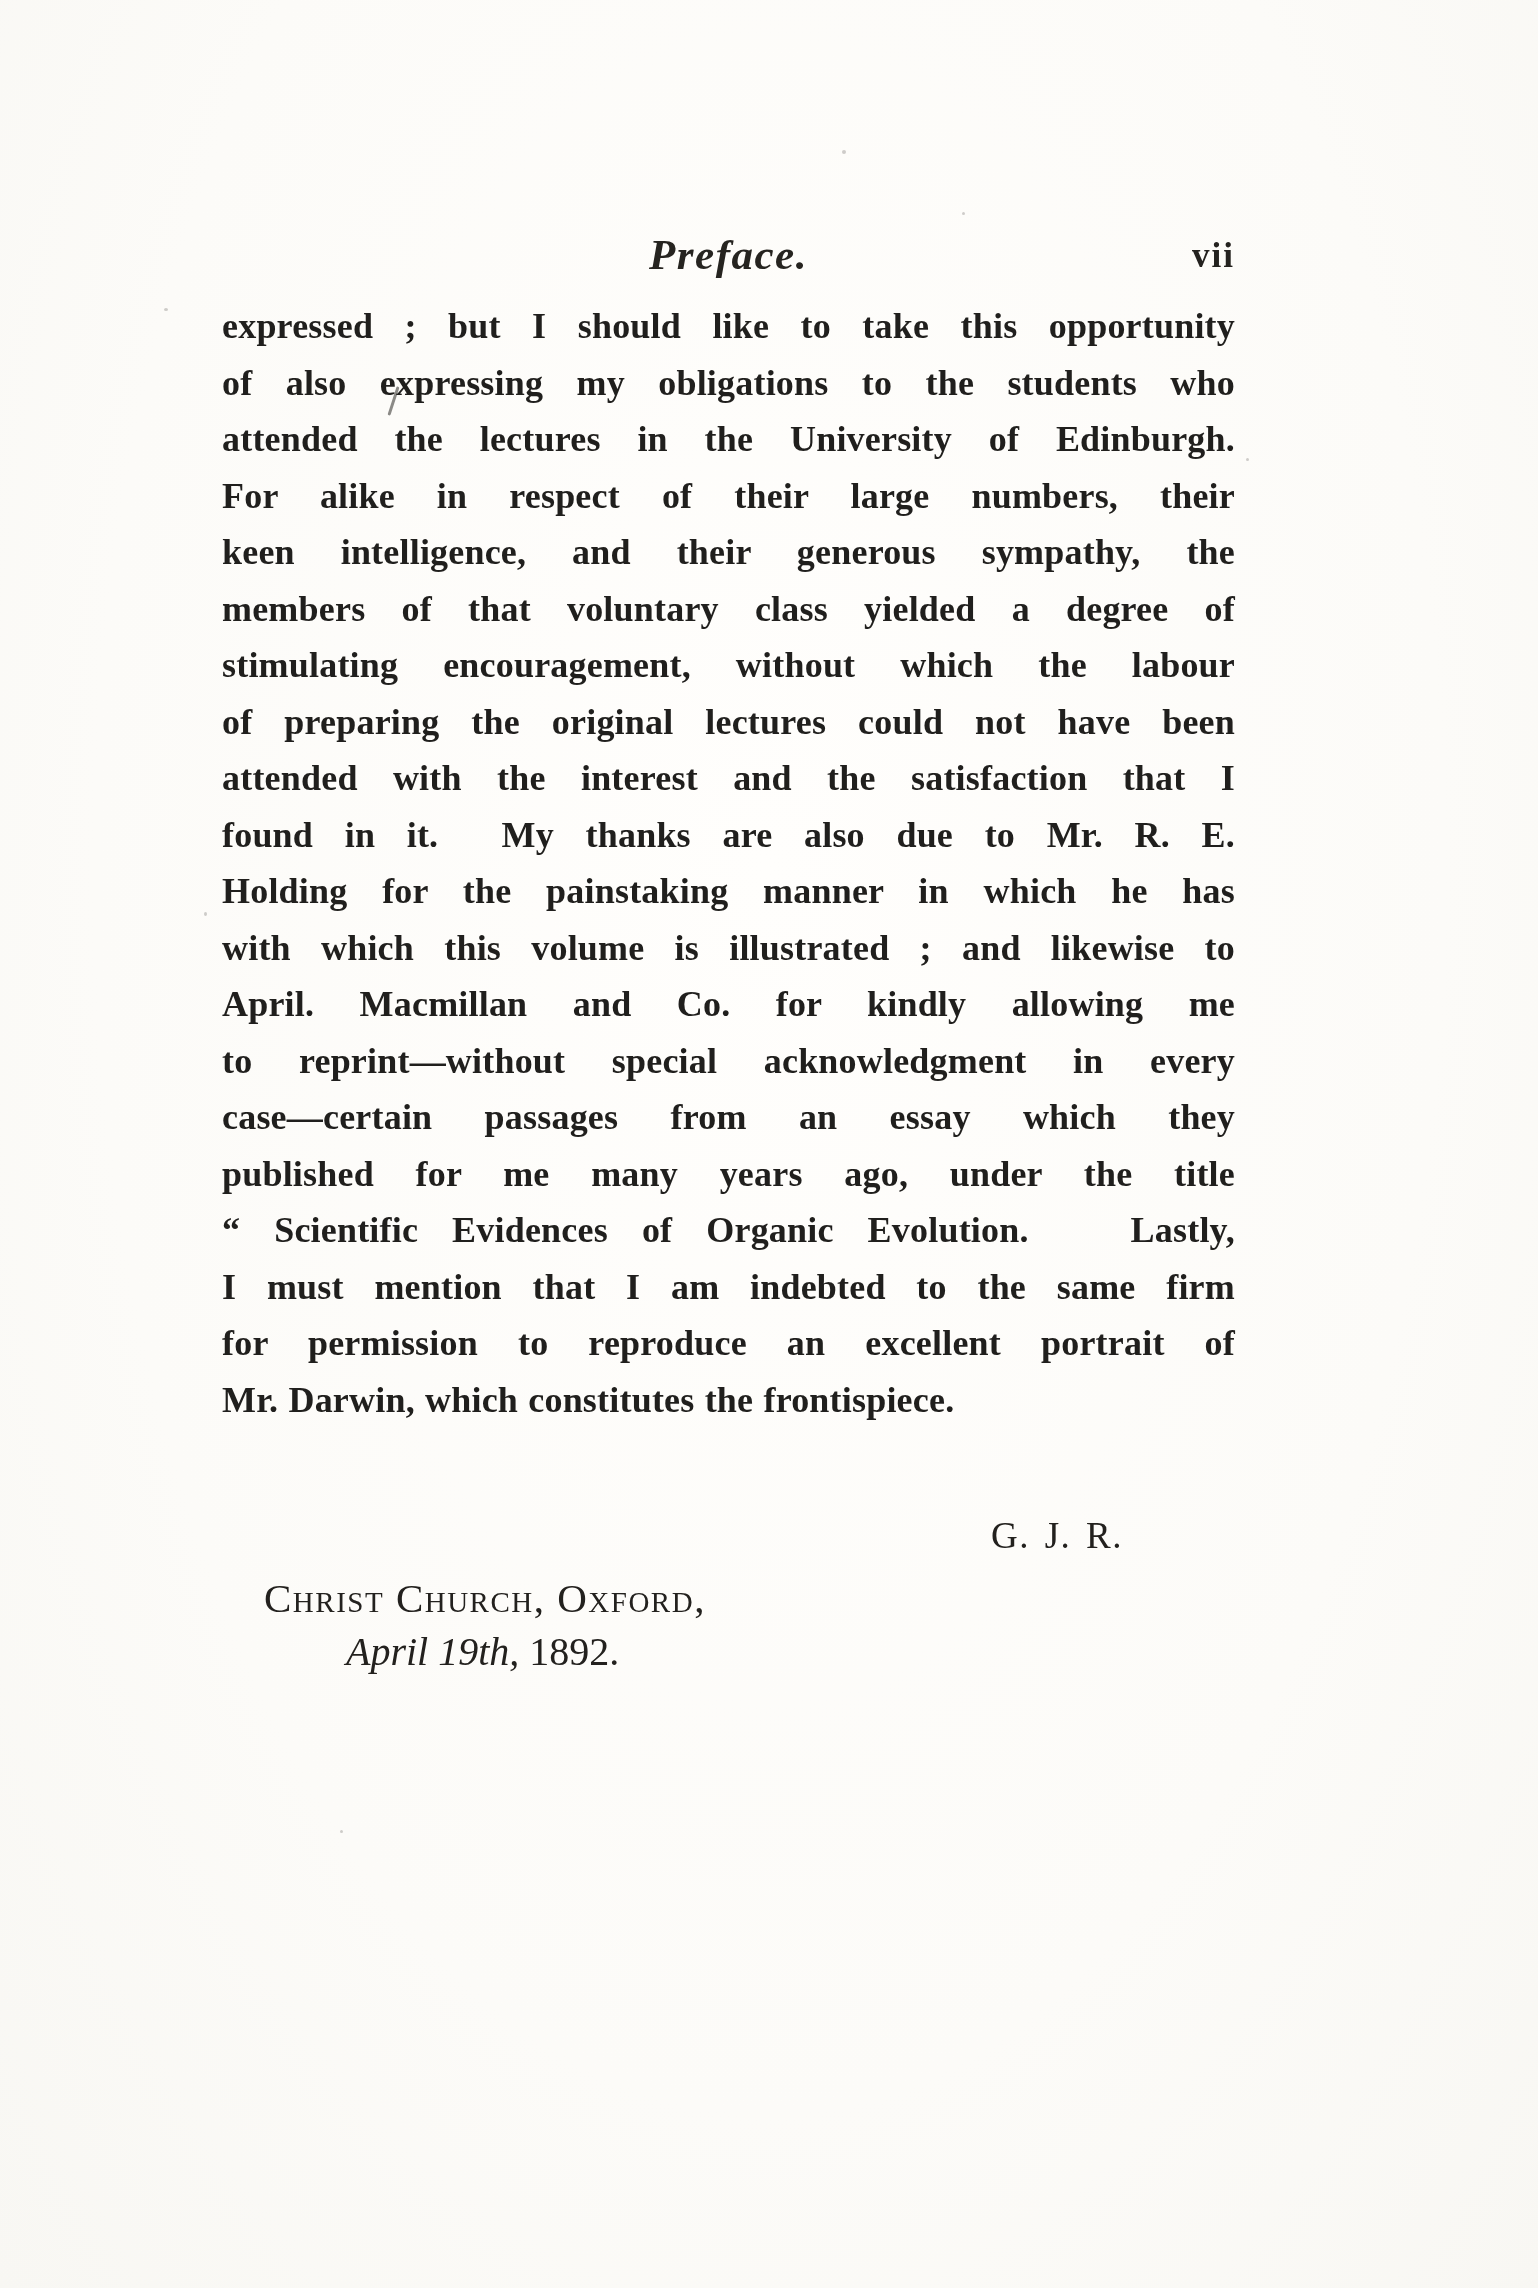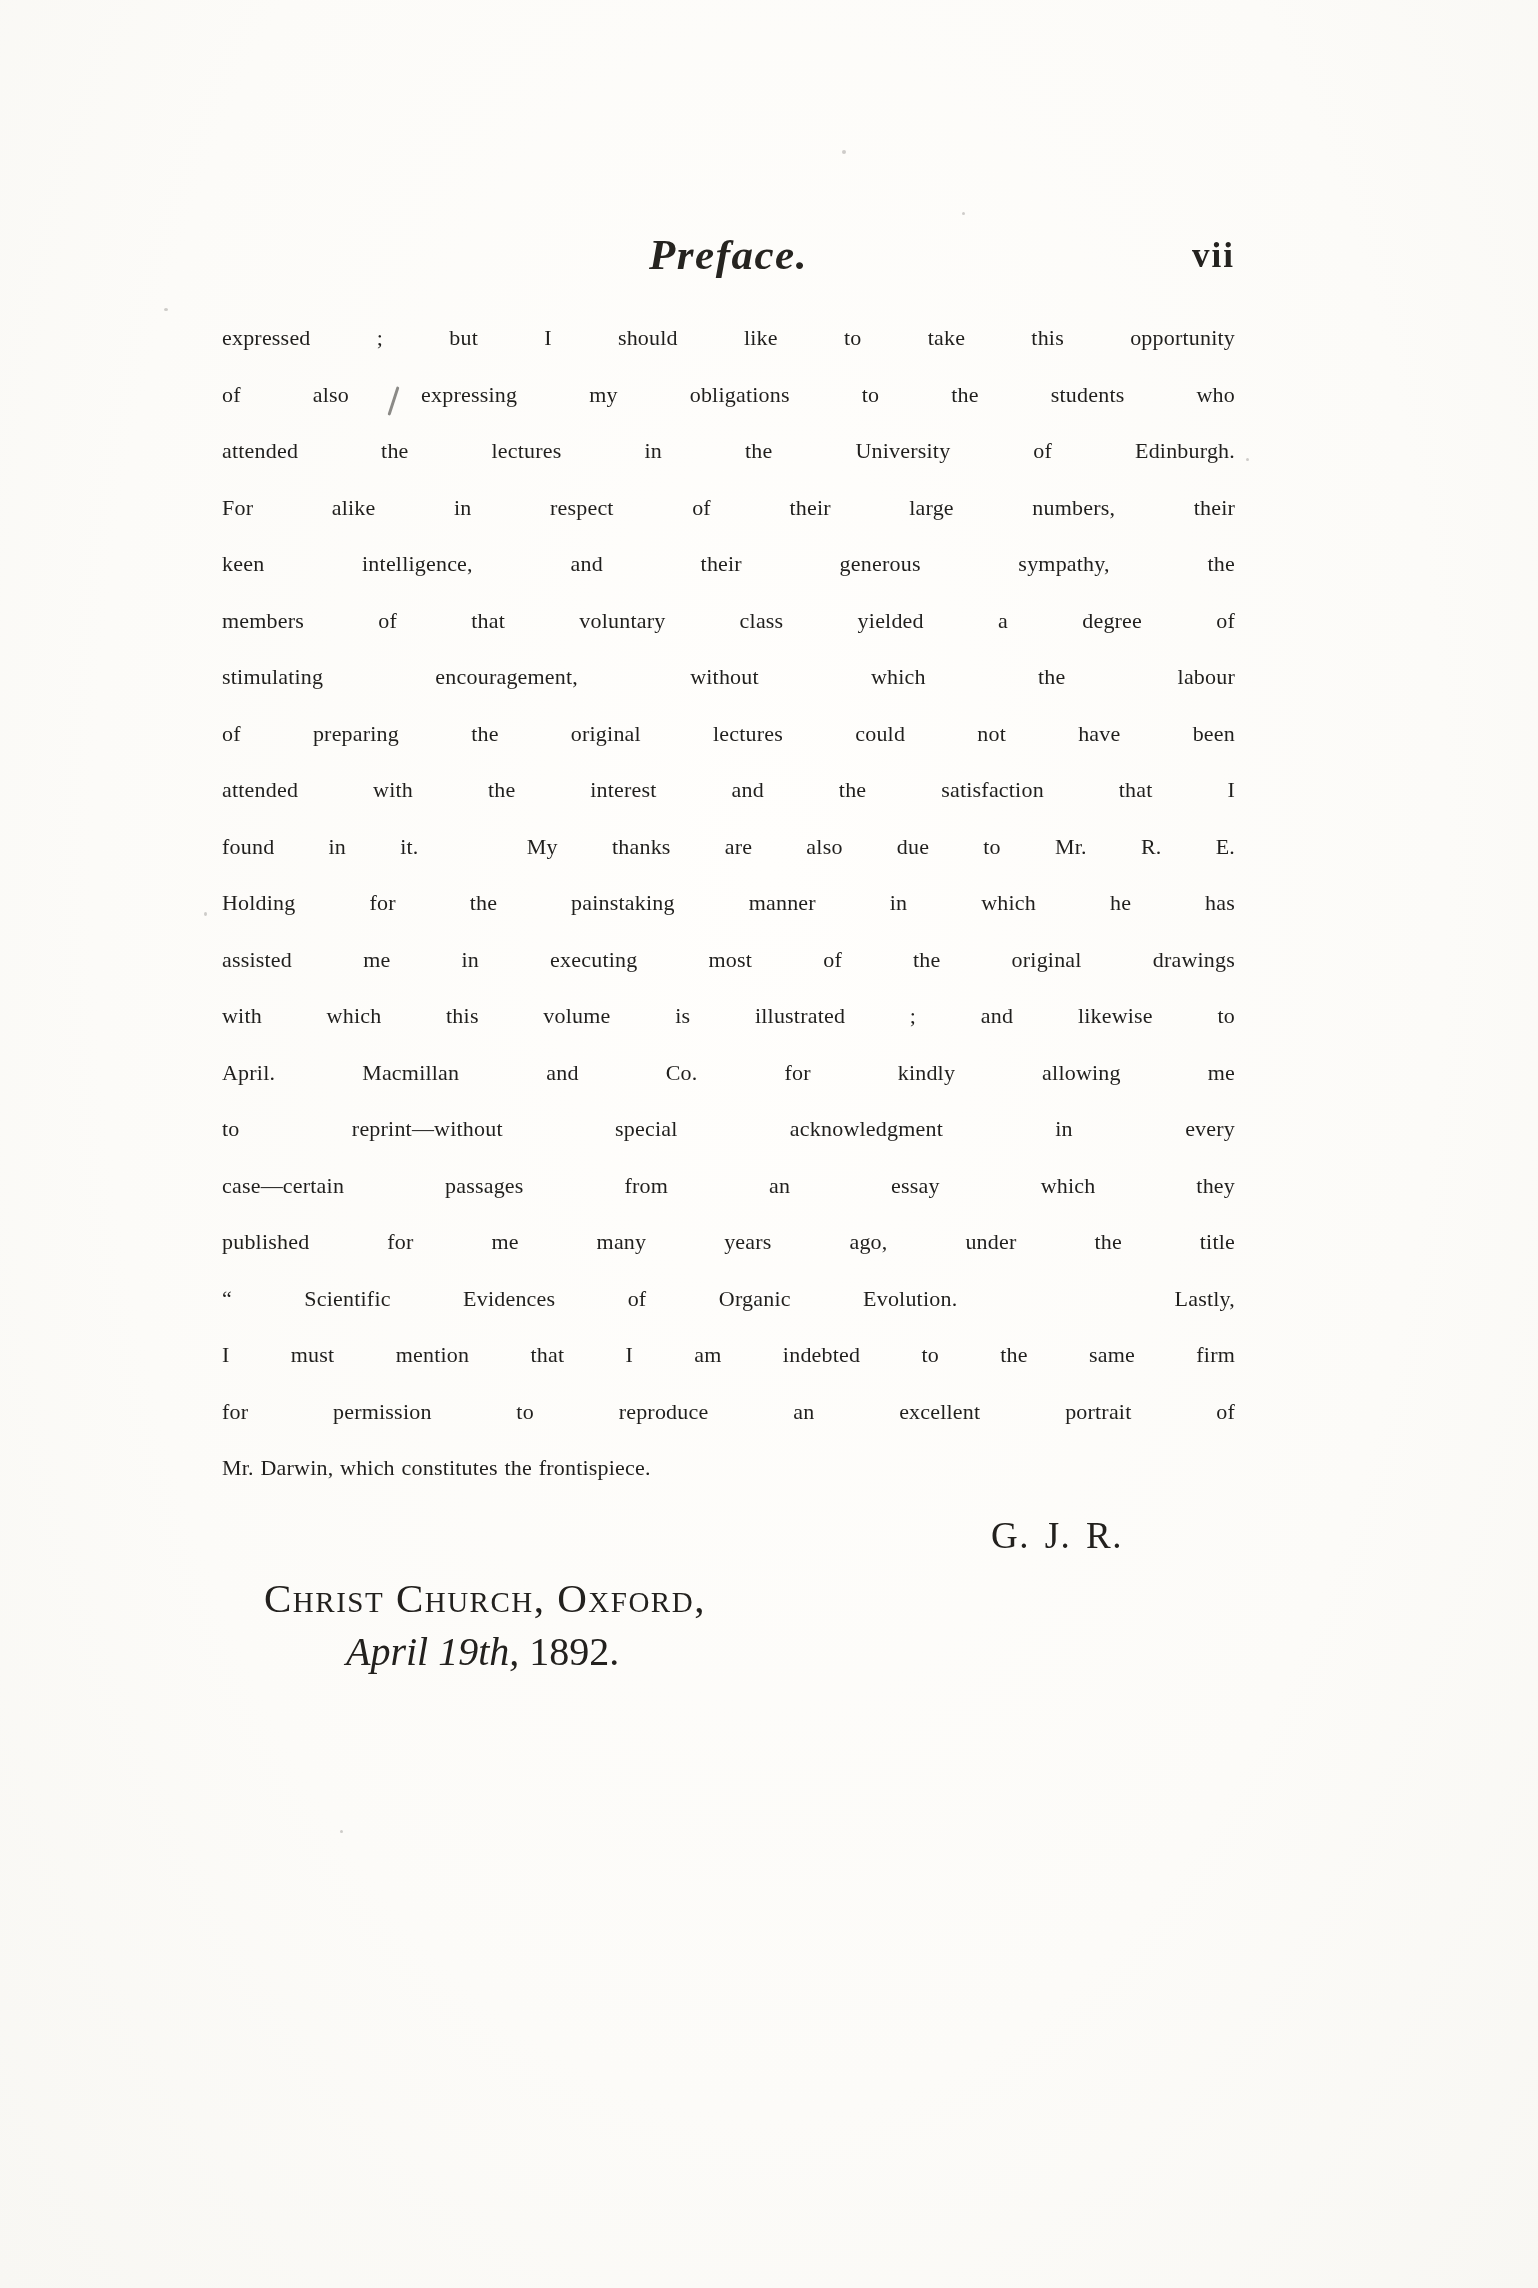--- a/index.html
+++ b/index.html
@@ -38,28 +38,29 @@
     position: absolute;
     right: 0;
     top: 6px;
     font-size: 35px;
     font-weight: 700;
     letter-spacing: 2px;
     color: #24221f;
   }
   .body-text {
     position: absolute;
-    top: 310px;
+    top: 298px;
     left: 222px;
     width: 1013px;
-    font-size: 22px;
+    font-size: 36px;
     line-height: 56.5px;
     letter-spacing: 0.2px;
     word-spacing: 1px;
     color: #201f1d;
+    font-weight: bold;
   }
   .line {
     text-align: justify;
     text-align-last: justify;
   }
   .line.last {
     text-align-last: left;
   }
   .signature {
     position: absolute;
@@ -119,21 +120,20 @@
     <div class="line">of also expressing my obligations to the students who</div>
     <div class="line">attended the lectures in the University of Edinburgh.</div>
     <div class="line">For alike in respect of their large numbers, their</div>
     <div class="line">keen intelligence, and their generous sympathy, the</div>
     <div class="line">members of that voluntary class yielded a degree of</div>
     <div class="line">stimulating encouragement, without which the labour</div>
     <div class="line">of preparing the original lectures could not have been</div>
     <div class="line">attended with the interest and the satisfaction that I</div>
     <div class="line">found in it.&nbsp; My thanks are also due to Mr. R. E.</div>
     <div class="line">Holding for the painstaking manner in which he has</div>
-    <div class="line">assisted me in executing most of the original drawings</div>
     <div class="line">with which this volume is illustrated ; and likewise to</div>
     <div class="line">April. Macmillan and Co. for kindly allowing me</div>
     <div class="line">to reprint—without special acknowledgment in every</div>
     <div class="line">case—certain passages from an essay which they</div>
     <div class="line">published for me many years ago, under the title</div>
     <div class="line">“ Scientific Evidences of Organic Evolution.&nbsp;&nbsp; Lastly,</div>
     <div class="line">I must mention that I am indebted to the same firm</div>
     <div class="line">for permission to reproduce an excellent portrait of</div>
     <div class="line last">Mr. Darwin, which constitutes the frontispiece.</div>
   </div>

